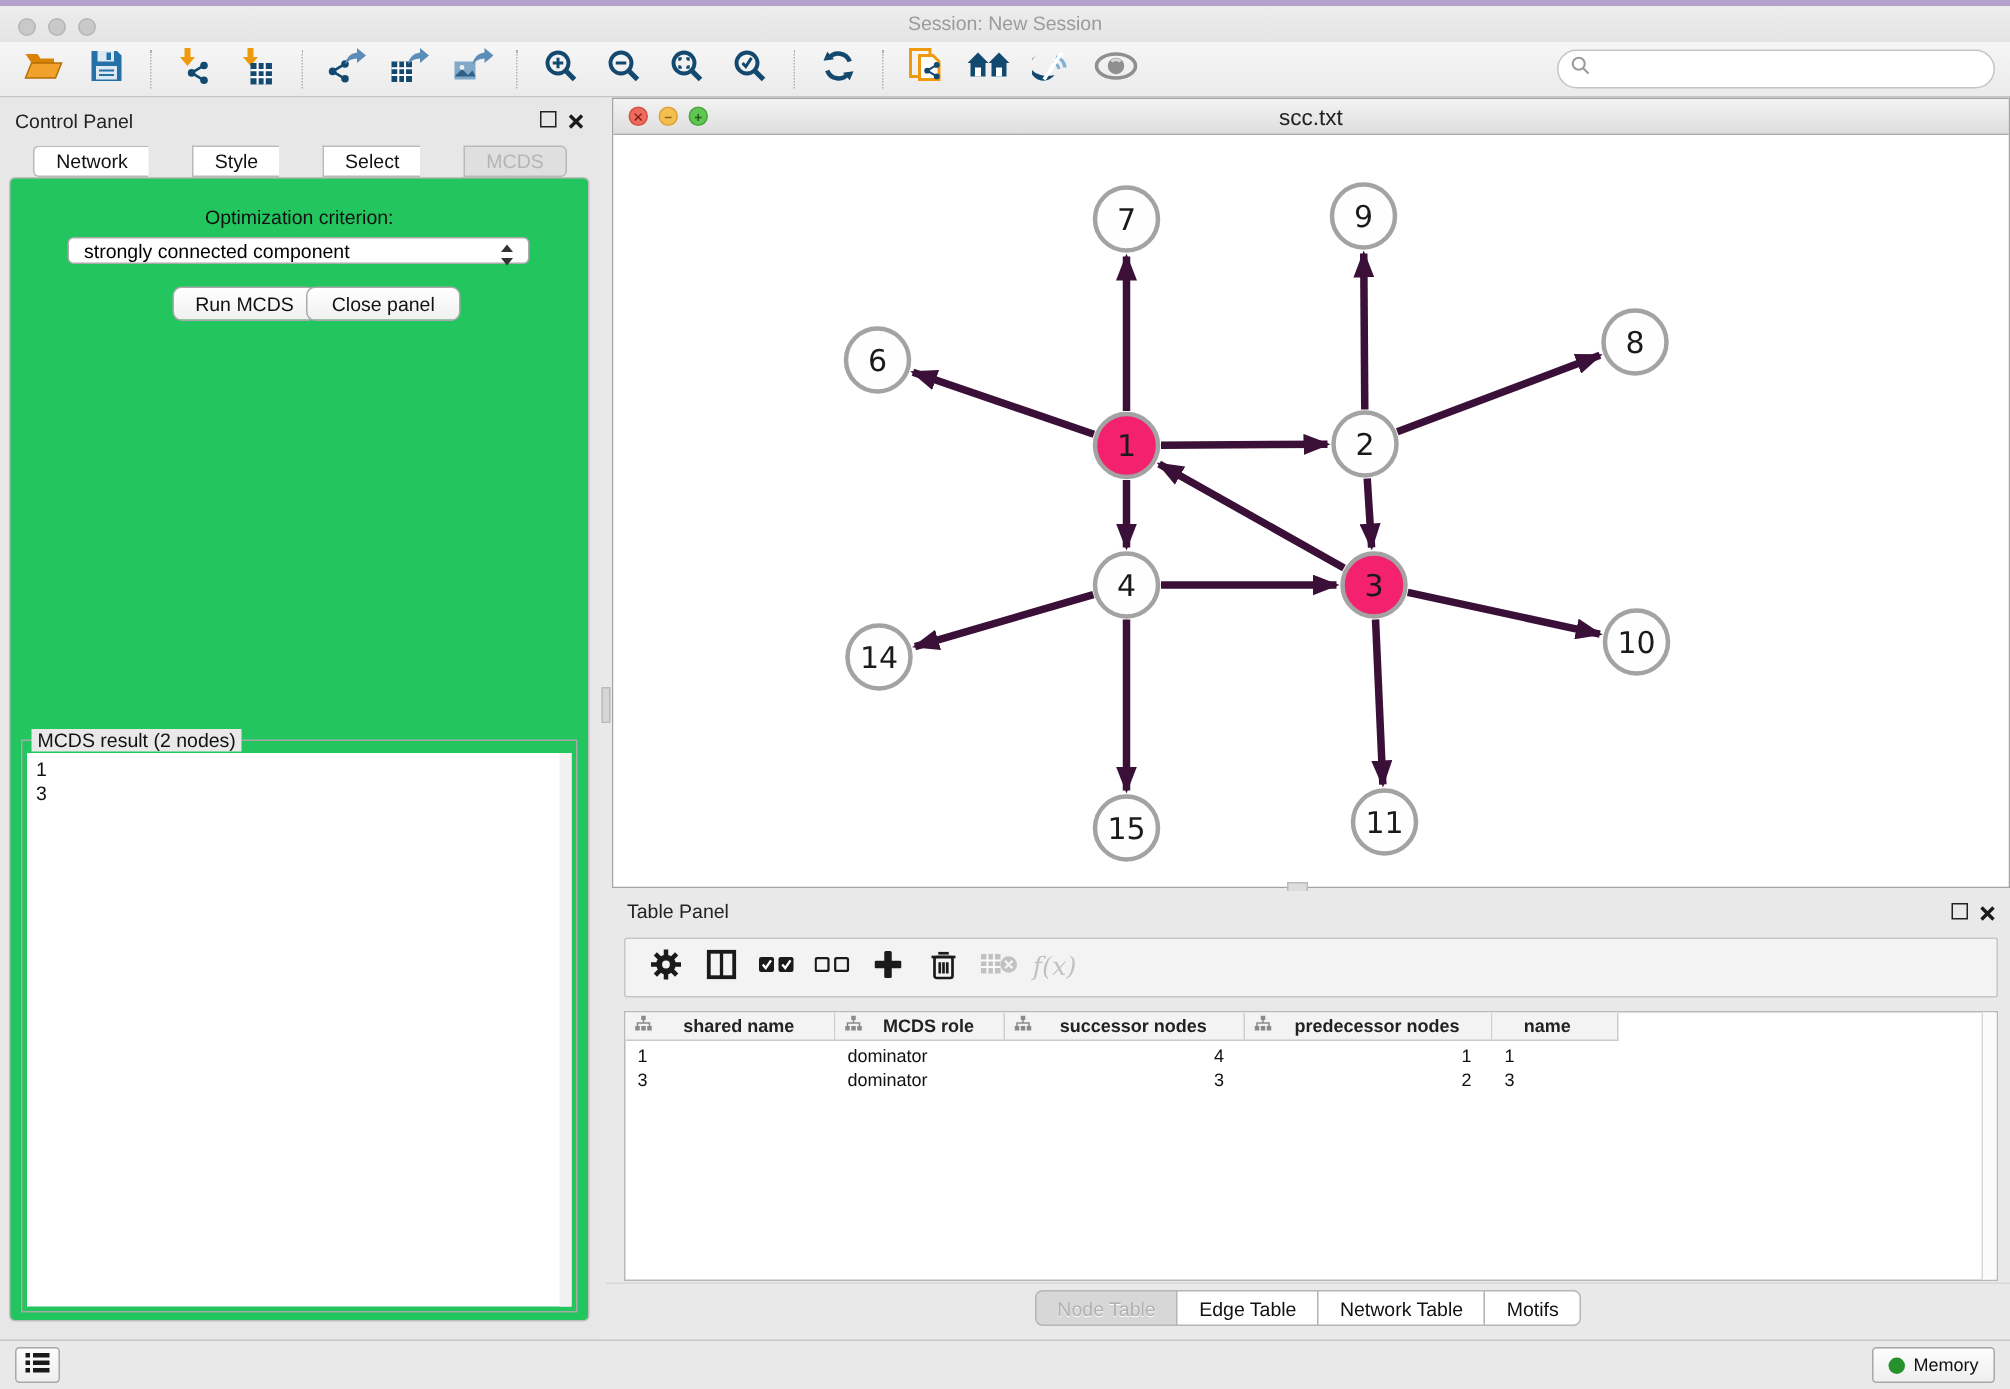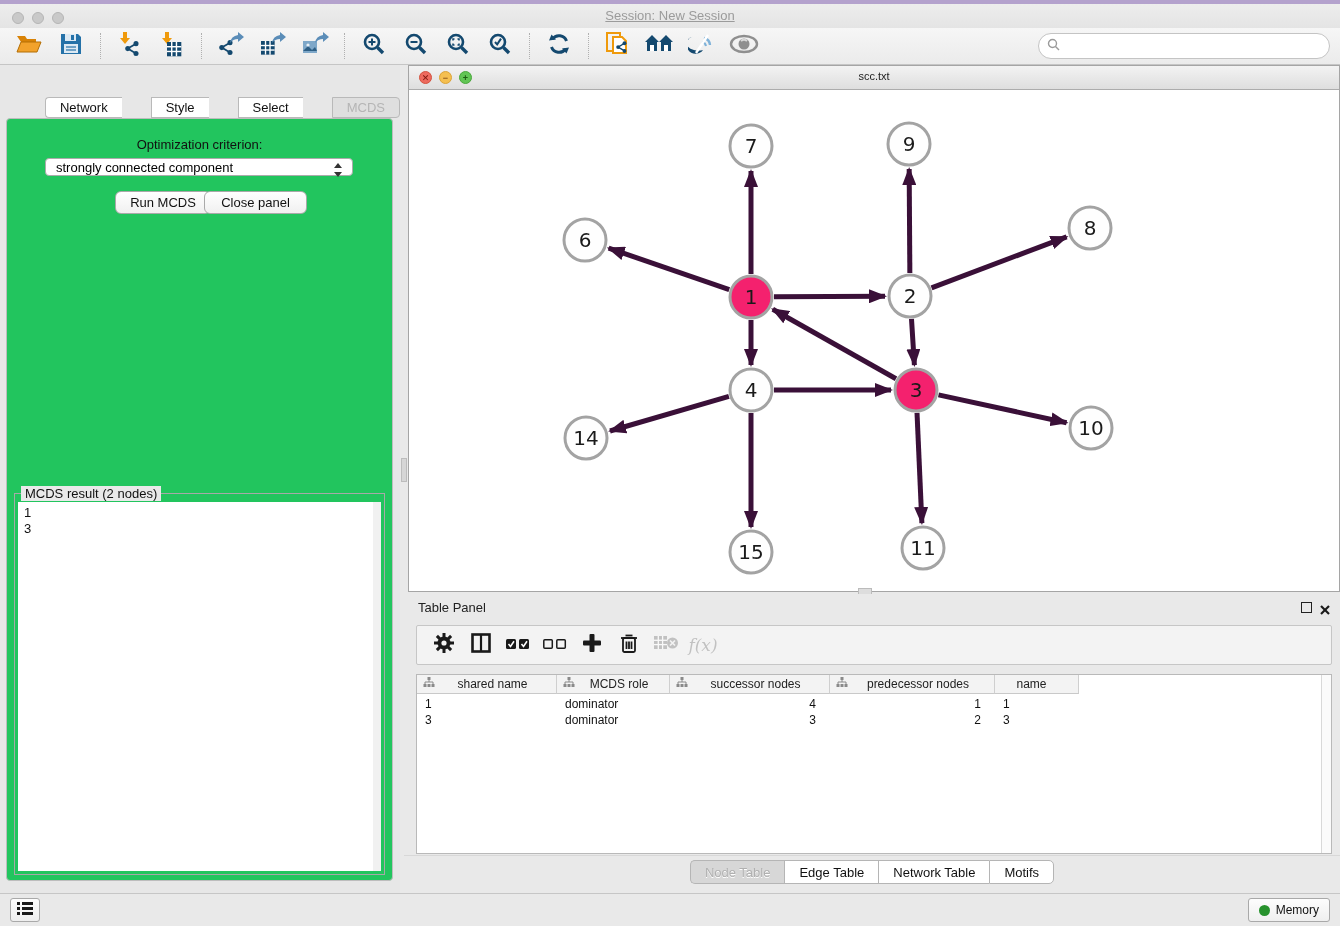--- a/index.html
+++ b/index.html
@@ -2,37 +2,37 @@
 <html><head>
 <meta charset="utf-8">
 <style>
   * { margin:0; padding:0; box-sizing:border-box; }
   html,body { width:1340px; height:926px; }
   body { font-family:"Liberation Sans","DejaVu Sans",sans-serif; background:#e9e9e9; position:relative; overflow:hidden; }
 
   
   .top-accent { position:absolute; left:0; top:0; width:1340px; height:4px; background:#b4a2cd; }
   .titlebar { position:absolute; left:0; top:4px; width:1340px; height:24px; background:linear-gradient(#ededed,#e4e4e4); }
-  .titlebar .title { position:absolute; left:0; right:0; top:4px; text-align:center; font-size:13px; color:#9b9b9b;text-decoration:underline; }
+  .titlebar .title { position:absolute; left:0; right:0; top:4px; text-align:center; font-size:13px; color:#9b9b9b; }
   .tl-dot { position:absolute; top:8px; width:12px; height:12px; border-radius:50%; background:#c9c9c9; border:1px solid #b5b5b5; }
 
   
   .toolbar { position:absolute; left:0; top:28px; width:1340px; height:37px; background:linear-gradient(#f6f6f6,#ebebeb); border-bottom:1px solid #c5c5c5; display:flex; align-items:center; padding-left:8px; }
   .tb-btn { width:34px; height:30px; display:flex; align-items:center; justify-content:center; margin:0 4px; }
   .tb-sep { width:1px; height:26px; border-left:1px dotted #b0b0b0; margin:0 8px; }
   .search-wrap { position:absolute; right:10px; top:5px; width:292px; height:26px; background:#fff; border:1px solid #c4c4c4; border-radius:13px; display:flex; align-items:center; padding-left:8px; }
   .search-wrap input { border:none; outline:none; flex:1; font-size:13px; background:transparent; margin-left:4px; }
 
   
   .control-panel { position:absolute; left:0; top:65px; width:400px; height:828px; background:#e7e7e7; }
   .panel-head { position:absolute; left:0; top:5px; width:100%; height:22px; }
   .panel-head .ph-title { position:absolute; left:10px; top:3px; font-size:13px; color:#222; }
   .float-btn { position:absolute; width:11px; height:11px; border:1.5px solid #222; background:transparent; }
   .close-btn { position:absolute; width:12px; height:12px; }
-  .cp-tabs { position:absolute; left:0; top:32px; width:100%; display:flex; justify-content:flex-end;gap:29px; }
+  .cp-tabs { position:absolute; left:0; top:32px; width:100%; display:flex; justify-content:center;gap:29px; }
   .cp-tab { height:21px; padding:0 14px; font-size:13px; background:#fff; border:1px solid #b9b9b9; border-right:none; display:flex; align-items:center; color:#111; }
   .cp-tab:first-child { border-top-left-radius:4px; border-bottom-left-radius:4px; }
   .cp-tab:last-child { border-right:1px solid #b9b9b9; border-top-right-radius:4px; border-bottom-right-radius:4px; }
   .cp-tab.active { background:#dfdfdf; color:#b5b5b5; }
   .cp-body { position:absolute; left:6px; top:53px; width:387px; height:763px; background:#22c55e; border:1px solid #bdbdbd; border-radius:4px; }
   .opt-label { position:absolute; left:0; right:0; top:18px; text-align:center; font-size:13px; color:#111; }
   .criterion-select { position:absolute; left:38px; top:39px; width:308px; height:18px; background:#fff; border:1px solid #ababab; border-radius:4px; font-size:13px; display:flex; align-items:center; padding-left:10px; }
   .stepper { position:absolute; right:8px; top:3px; width:11px; height:16px; }
   .stepper .up { position:absolute; top:1px; left:1px; width:0; height:0; border-left:4.5px solid transparent; border-right:4.5px solid transparent; border-bottom:5px solid #333; }
   .stepper .dn { position:absolute; bottom:1px; left:1px; width:0; height:0; border-left:4.5px solid transparent; border-right:4.5px solid transparent; border-top:5px solid #333; }
@@ -44,36 +44,36 @@
   .result-scroll { position:absolute; right:0; top:0; width:8px; height:100%; background:#f1f1f1; }
 
   
   .v-splitter { position:absolute; left:400px; top:65px; width:8px; height:828px; background:#e9e9e9; }
   .v-handle { position:absolute; left:1px; top:393px; width:6px; height:24px; background:#d6d6d6; border:1px solid #bcbcbc; }
   .h-handle { position:absolute; left:858px; top:588px; width:14px; height:7px; background:#ddd; border:1px solid #bbb; }
 
   
   .net-frame { position:absolute; left:408px; top:65px; width:932px; height:527px; border:1px solid #a5a5a5; background:#fff; }
   .net-title { position:absolute; left:0; top:0; width:100%; height:24px; background:linear-gradient(#f3f3f3,#dedede); border-bottom:1px solid #acacac; }
-  .net-title .t { position:absolute; left:0; right:0; top:4px; text-align:center; font-size:11px; color:#222; }
+  .net-title .t { position:absolute; left:0; right:0; top:4px; text-align:center; font-size:15px; color:#222; }
   .mac-dot { position:absolute; top:5px; width:13px; height:13px; border-radius:50%; font-size:9px; line-height:12px; text-align:center; font-weight:bold; }
   .mac-red { background:#ed6a5e; border:1px solid #d3523f; color:#7d150c; }
   .mac-yellow { background:#f5bf4f; border:1px solid #dba338; color:#90591c; }
   .mac-green { background:#61c554; border:1px solid #4aa73c; color:#1c5e12; }
   .net-canvas { position:absolute; left:0; top:24px; width:930px; height:501px; background:#fff; }
 
   
   .table-panel { position:absolute; left:404px; top:594px; width:936px; height:299px; background:#e9e9e9; }
   .tp-title { position:absolute; left:14px; top:6px; font-size:13px; color:#222; }
   .tp-toolbar { position:absolute; left:12px; top:31px; width:916px; height:40px; background:#f3f3f3; border:1px solid #c6c6c6; border-radius:2px; display:flex; align-items:center; padding-left:12px; }
   .tp-tool { width:30px; height:28px; margin-right:7px; display:flex; align-items:center; justify-content:center; }
   .tp-tool.disabled { opacity:.55; }
   .fx { font-family:"DejaVu Serif","Liberation Serif",serif; font-style:italic; font-size:17px; color:#9a9a9a; }
   .tbl { position:absolute; left:12px; top:80px; width:916px; height:180px; background:#fff; border:1px solid #b9b9b9; }
-  .tbl-head { position:absolute; left:0; top:0; height:19px; display:flex; }
+  .tbl-head { position:absolute; left:0; top:0; height:19px; display:flex;font-weight:bold; }
   .th { height:19px; background:#f3f3f3; border-right:1px solid #cfcfcf; border-bottom:1px solid #c9c9c9; display:flex; align-items:center; font-size:12px; color:#222; }
   .th .hi { margin:0 4px 0 6px; }
   .th .lbl { flex:1; text-align:center; padding-right:10px; }
   .tbl-row { position:absolute; left:0; height:16px; display:flex; font-size:12px; color:#111; }
   .td { height:16px; display:flex; align-items:center; }
   .td.num { justify-content:flex-end; }
   .tbl-scroll { position:absolute; right:0; top:0; width:10px; height:100%; background:#fbfbfb; border-left:1px solid #d9d9d9; }
   .tp-tabs { position:absolute; left:0; top:266px; width:100%; display:flex; justify-content:center; }
   .tp-tab { height:24px; padding:0 14px; font-size:13px; background:#fff; border:1px solid #b5b5b5; border-right:none; display:flex; align-items:center; color:#111; }
   .tp-tab:first-child { border-top-left-radius:5px; border-bottom-left-radius:5px; }
@@ -275,20 +275,30 @@
       <svg width="13" height="13" viewBox="0 0 13 13">
           <circle cx="5.5" cy="5.5" r="4" fill="none" stroke="#9a9a9a" stroke-width="1.4"></circle>
           <line x1="8.5" y1="8.5" x2="12" y2="12" stroke="#9a9a9a" stroke-width="1.4"></line>
         </svg>
     </span>
     <input placeholder="" style="">
   </div>
 </div>
 
 <div class="control-panel">
+  <div class="panel-head">
+    <span class="ph-title">Control Panel</span>
+    <span class="float-btn" style="left:360px; top:4px;"></span>
+    <span class="close-btn" style="left:378px; top:4px;">
+      <svg width="12" height="12" viewBox="0 0 12 12">
+          <line x1="2" y1="2" x2="10" y2="10" stroke="#1a1a1a" stroke-width="2.2"></line>
+          <line x1="10" y1="2" x2="2" y2="10" stroke="#1a1a1a" stroke-width="2.2"></line>
+        </svg>
+    </span>
+  </div>
   <div class="cp-tabs" id="cp-tabs">
       <div class="cp-tab">Network</div>
       <div class="cp-tab">Style</div>
       <div class="cp-tab">Select</div>
       <div class="cp-tab active">MCDS</div>
     </div>
   <div class="cp-body">
     <div class="opt-label">Optimization criterion:</div>
     <div class="criterion-select">
       <span>strongly connected component</span>

